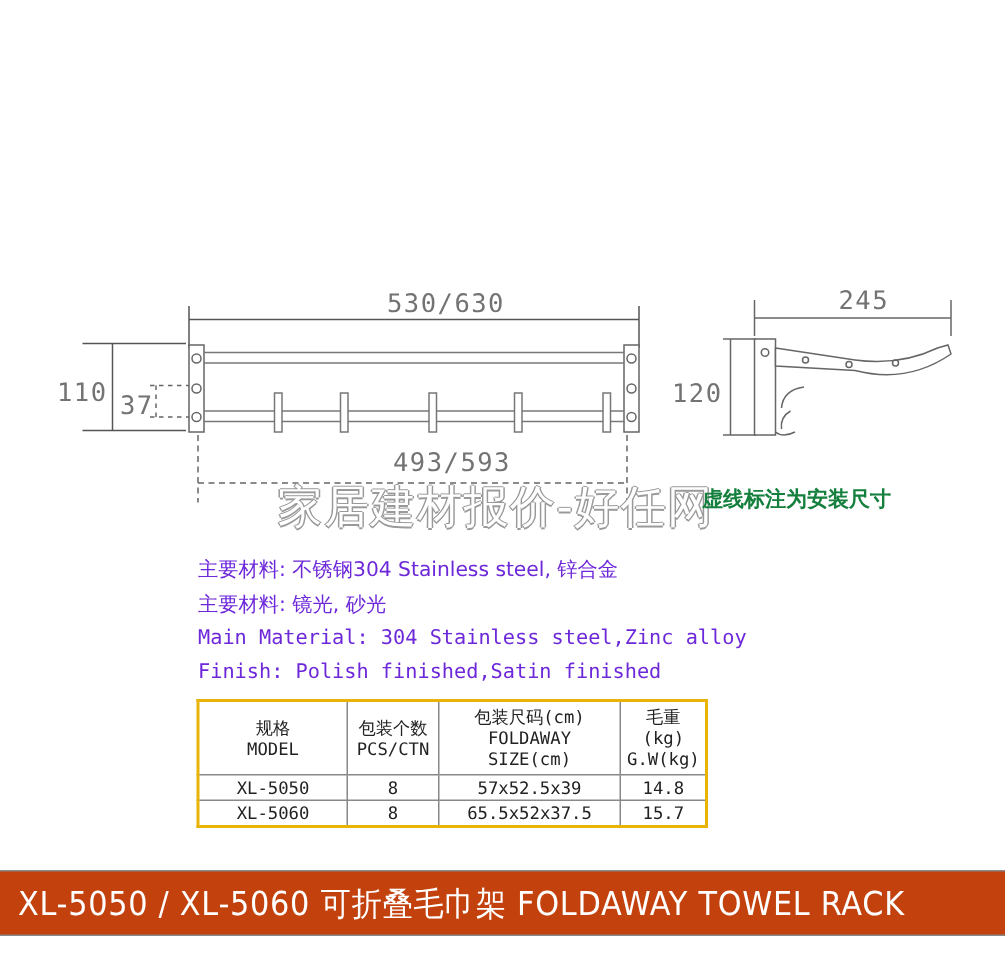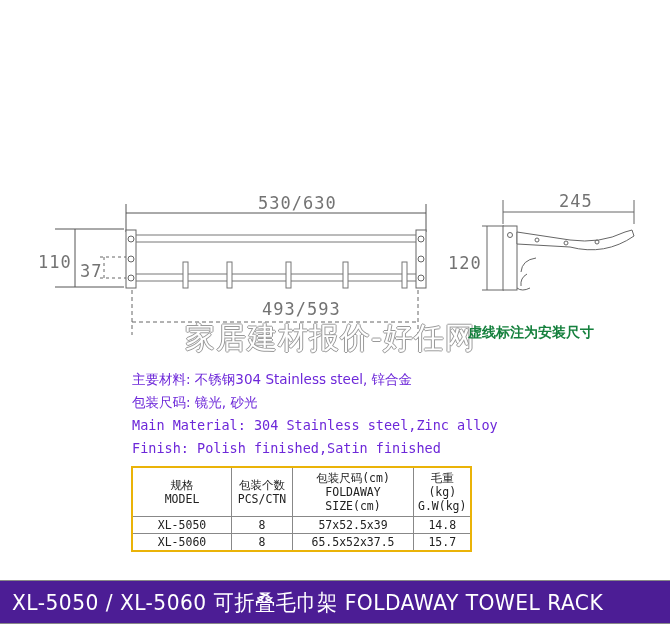--- a/index.html
+++ b/index.html
@@ -8,21 +8,21 @@
   .dim { font-family:"DejaVu Sans Mono", monospace; font-size:17px; color:#737373; letter-spacing:1px; }
   .watermark { font-family:"DejaVu Sans", sans-serif; font-size:30px; color:#fff; left:185px; top:318px; letter-spacing:1px;
     text-shadow: 1px 0 #999, -1px 0 #999, 0 1px #999, 0 -1px #999; white-space:nowrap; }
   .note { font-size:14px; color:#15803d; left:468px; top:324px; font-weight:bold; }
   .spec { left:132px; font-size:13.5px; color:#6d28d9; white-space:nowrap; }
   .spec.mono { font-family:"DejaVu Sans Mono", monospace; font-size:13.5px; }
   table.pack { position:absolute; left:131px; top:466px; border-collapse:collapse; border:2px solid #eab308; font-family:"DejaVu Sans Mono", monospace; font-size:11.5px; }
   table.pack th, table.pack td { border:1px solid #888; text-align:center; padding:0 4px; color:#222; }
   table.pack th { font-weight:normal; line-height:14px; padding-top:3px; padding-bottom:3px; }
   table.pack td { line-height:16px; }
-  .footer { left:0; top:580px; width:670px; height:42px; background:#4c1d95; border-top:1px solid #888; border-bottom:1px solid #888; }
+  .footer { left:0; top:580px; width:670px; height:42px; background:#c2410c; border-top:1px solid #888; border-bottom:1px solid #888; }
   .footer-text { position:absolute; left:12px; top:7px; color:#ffffff; font-family:"DejaVu Sans", sans-serif; font-size:22px; letter-spacing:0.5px; white-space:nowrap; transform:scaleX(0.92); transform-origin:left center; }
 </style>
 </head>
 <body>
 
 <svg class="abs" style="left:0;top:0" width="670" height="360">
 
   <g stroke="#555" stroke-width="1" fill="none">
     <line x1="126" y1="204" x2="126" y2="232"></line>
     <line x1="426" y1="204" x2="426" y2="232"></line>
@@ -102,21 +102,21 @@
 <div class="abs dim" style="left:38px;top:252px;">110</div>
 <div class="abs dim" style="left:80px;top:261px;">37</div>
 <div class="abs dim" style="left:262px;top:299px;">493/593</div>
 <div class="abs dim" style="left:559px;top:191px;">245</div>
 <div class="abs dim" style="left:448px;top:253px;">120</div>
 
 <div class="abs watermark">家居建材报价-好任网</div>
 <div class="abs note">虚线标注为安装尺寸</div>
 
 <div class="abs spec" style="top:371px;">主要材料: 不锈钢304 Stainless steel, 锌合金</div>
-<div class="abs spec" style="top:394px;">包装尺码: 镜光, 砂光</div>
+<div class="abs spec" style="top:394px;">主要材料: 镜光, 砂光</div>
 <div class="abs spec mono" style="top:417px;">Main Material: 304 Stainless steel,Zinc alloy</div>
 <div class="abs spec mono" style="top:440px;">Finish: Polish finished,Satin finished</div>
 
 <table class="pack">
   <tbody>
       <tr>
     <th style="width:90px"><span>规格</span><br><span>MODEL</span></th>
     <th style="width:52px"><span>包装个数</span><br><span>PCS/CTN</span></th>
     <th style="width:112px"><span>包装尺码(cm)</span><br><span>FOLDAWAY SIZE(cm)</span></th>
     <th style="width:46px"><span>毛重(kg)</span><br><span>G.W(kg)</span></th>

